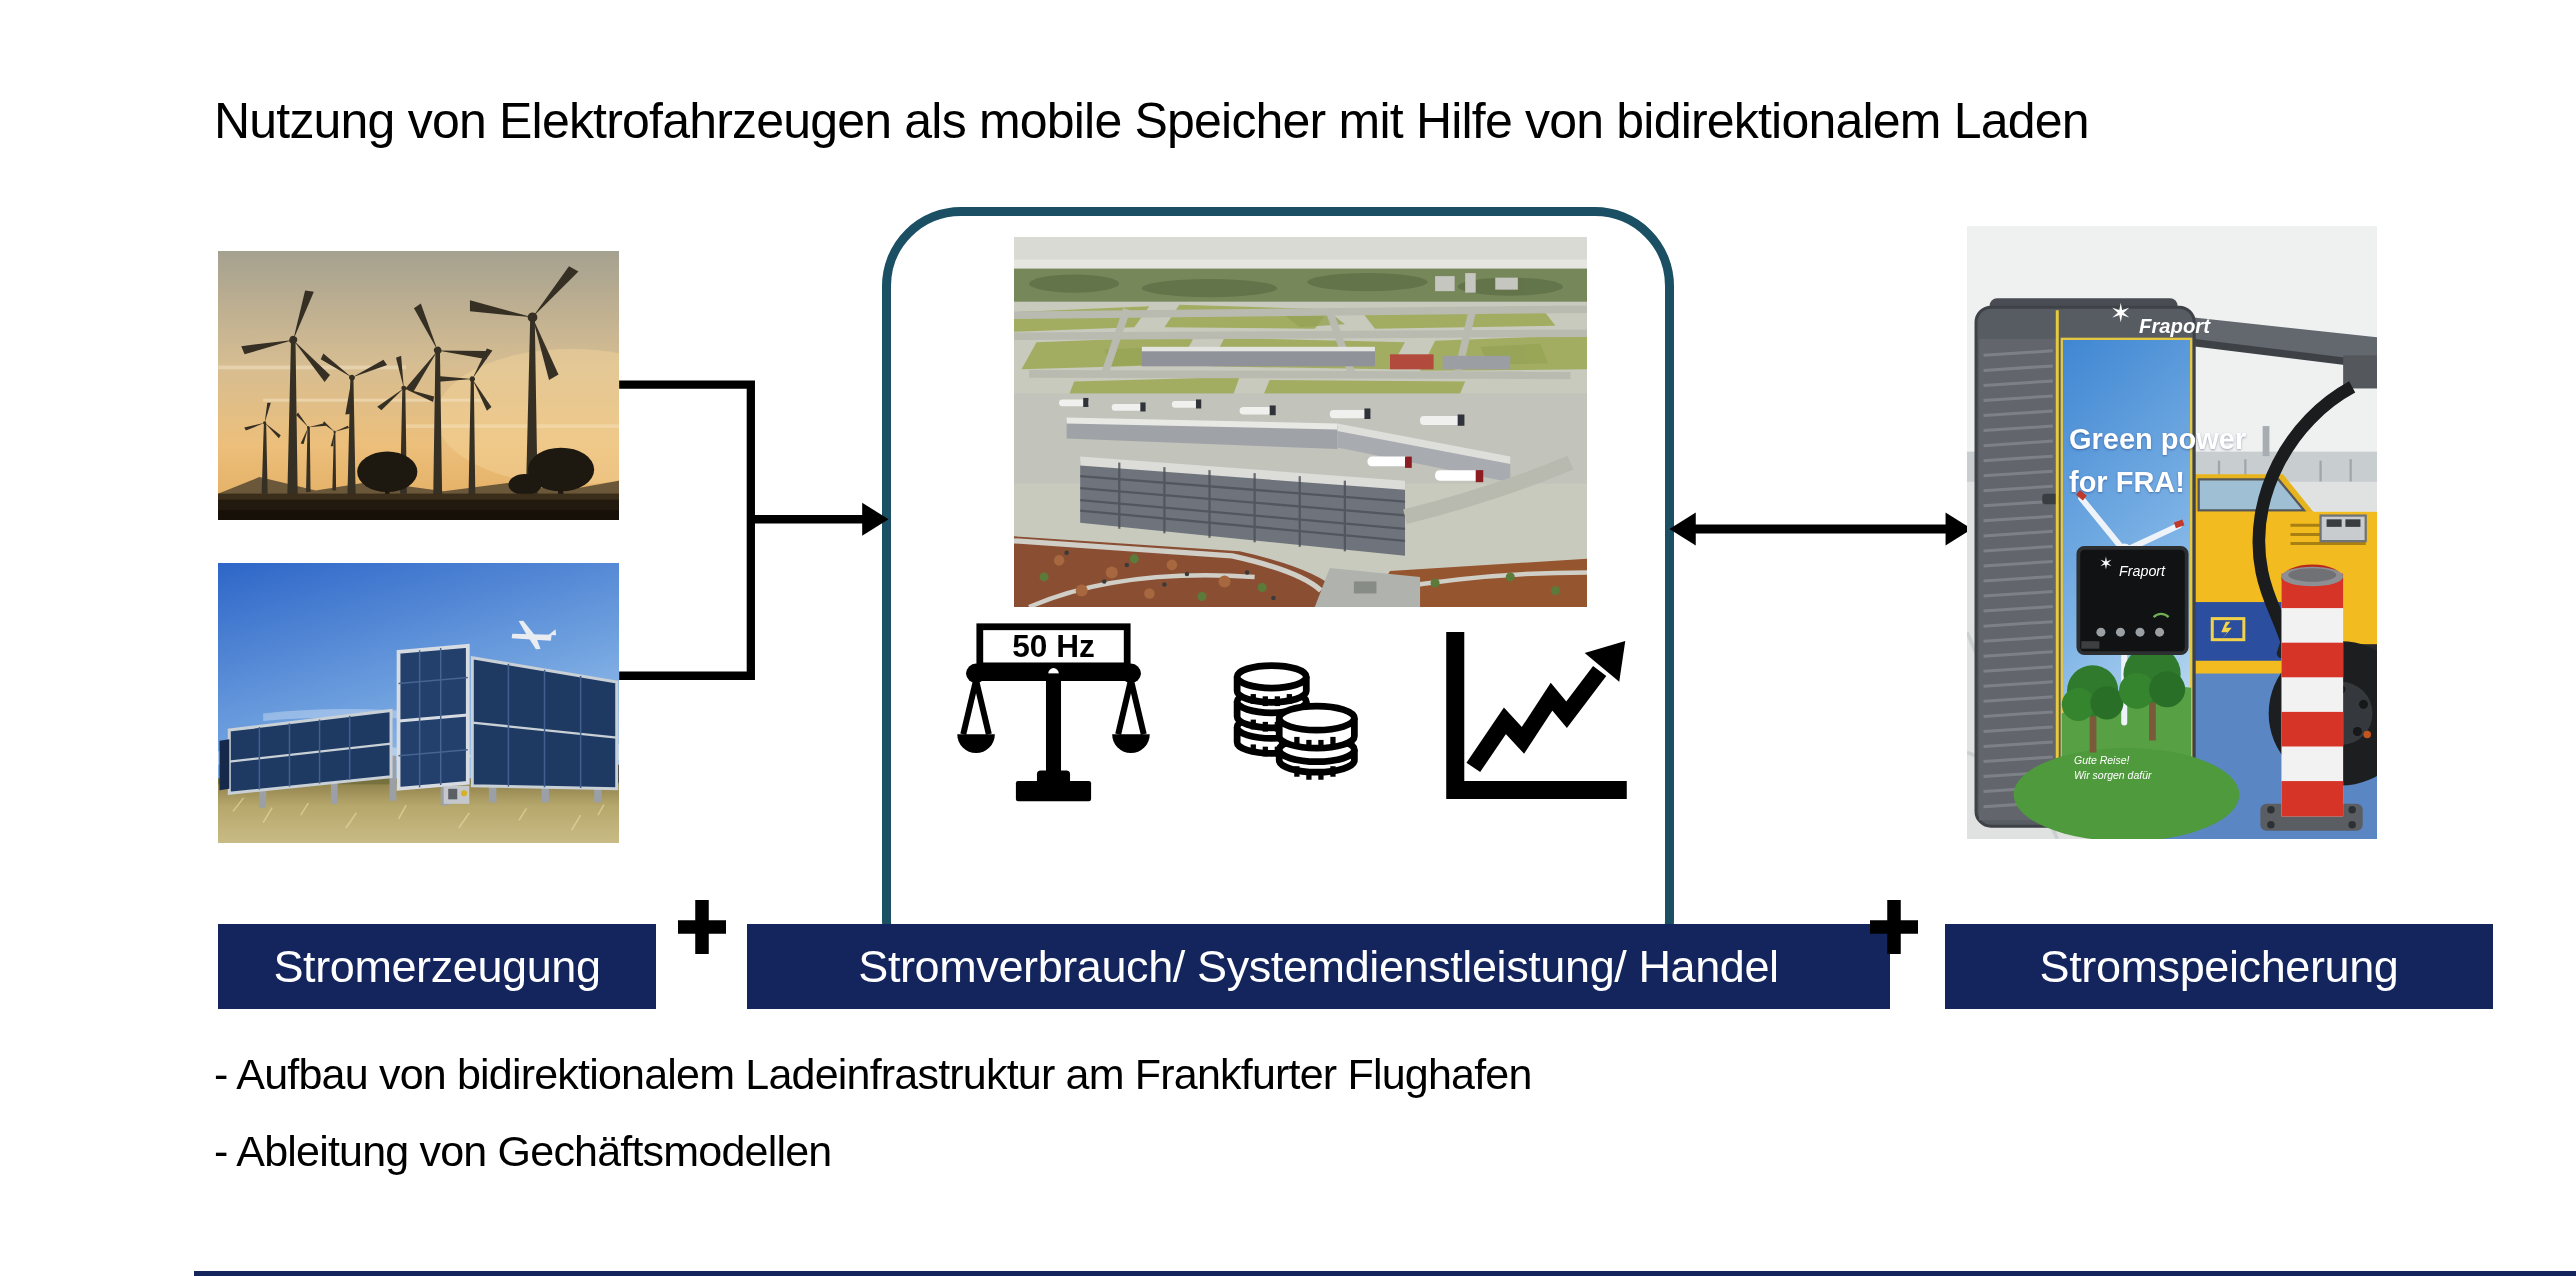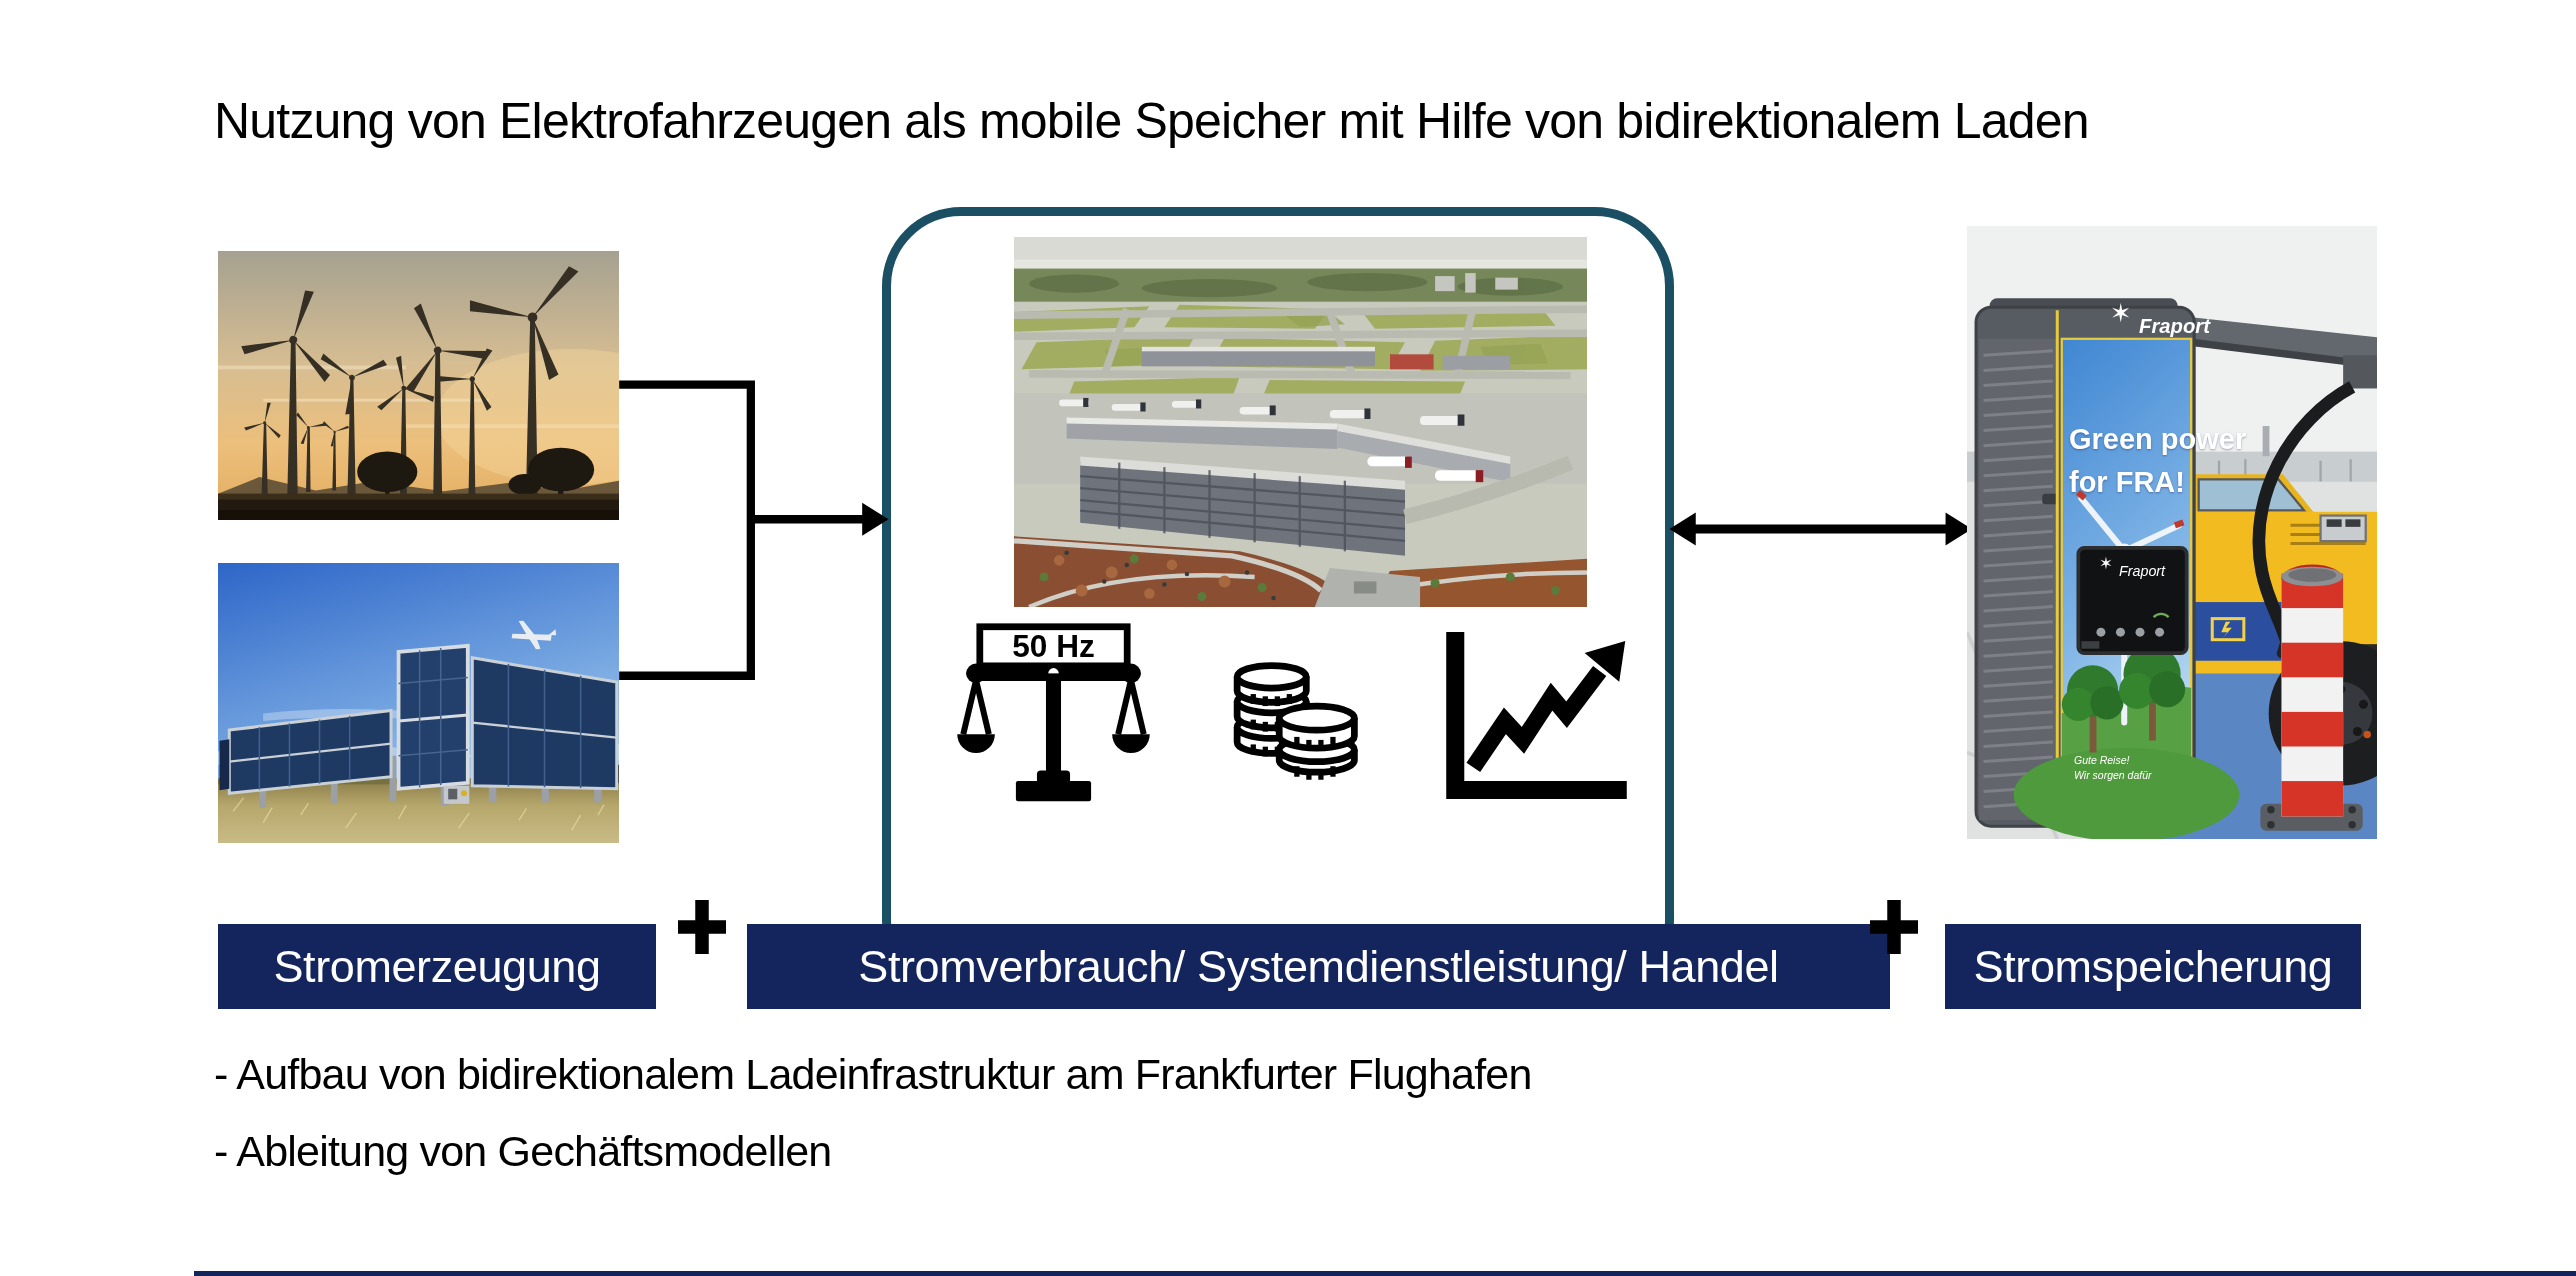--- a/index.html
+++ b/index.html
@@ -37,21 +37,21 @@
   .connectors { left:0; top:0; width:2576px; height:1277px; pointer-events:none; }
 
   
   .bar {
     top:883px; height:85px; background:#13255c; color:#fff;
     display:flex; align-items:center; justify-content:center;
     font-size:45px; letter-spacing:-0.4px; white-space:nowrap;margin-top:41px;
   }
   .bar1 { left:218px;  width:438px; }
   .bar2 { left:747px;  width:1143px; }
-  .bar3 { left:1945px; width:416px; }
+  .bar3 { left:1945px; width:548px; }
   .plus { top:900px; width:48px; height:54px; }
   .plus1 { left:678px; }
   .plus2 { left:1870px; }
 
   
   .bullet { left:214px; font-size:43px; letter-spacing:-0.8px; white-space:nowrap; }
   .b1 { top:1050px; }
   .b2 { top:1127px; }
 
   .bottom-rule { left:194px; top:1271px; width:2382px; height:6px; background:#13255c; }

